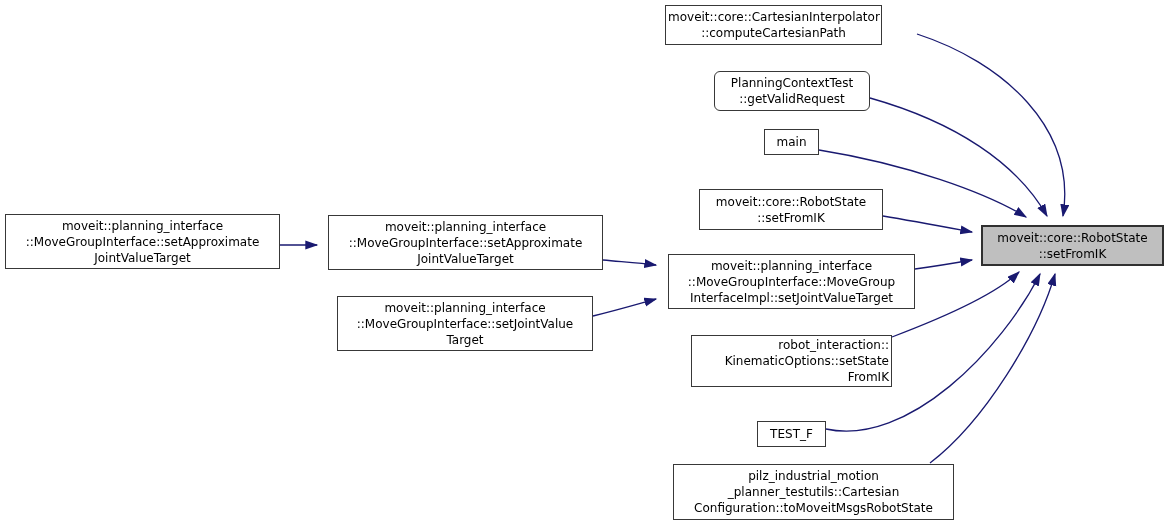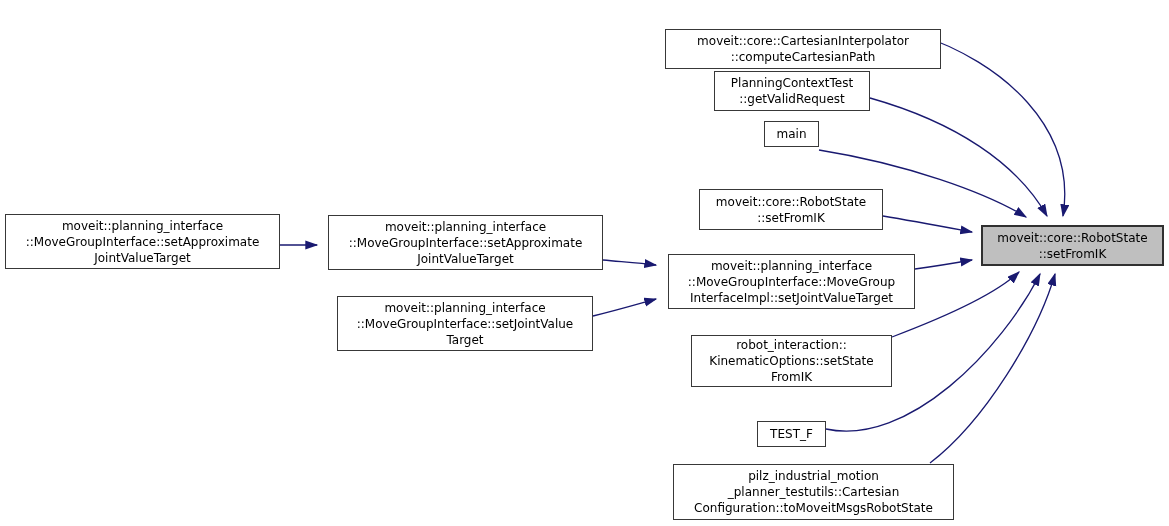--- a/index.html
+++ b/index.html
@@ -69,31 +69,31 @@
       <path d="M917,34 C1003,62 1077,128 1063,216" class="edge" stroke="#191970" marker-end="url(#arrow)"></path>
       <path d="M870,98 C955,122 1017,163 1047,216" class="edge" stroke="#191970" marker-end="url(#arrow)"></path>
       <path d="M819,150 C906,164 985,192 1026,217" class="edge" stroke="#191970" marker-end="url(#arrow)"></path>
       <path d="M883,216 C913,221 945,227 972,232" class="edge" stroke="#191970" marker-end="url(#arrow)"></path>
       <path d="M915,269 C937,266 955,263 972,260" class="edge" stroke="#191970" marker-end="url(#arrow)"></path>
       <path d="M892,337 C945,317 996,294 1019,272" class="edge" stroke="#191970" marker-end="url(#arrow)"></path>
       <path d="M826,429 C908,447 1002,349 1040,274" class="edge" stroke="#191970" marker-end="url(#arrow)"></path>
       <path d="M930,463 C985,421 1038,333 1055,274" class="edge" stroke="#191970" marker-end="url(#arrow)"></path>
     </svg>
   <div id="nodes">
-      <div class="node caller" style="left: 665px; top: 5px; width: 276px; height: 40px; margin-top: 24px;"><span>moveit::core::CartesianInterpolator
+      <div class="node caller" style="left: 665px; top: 5px; width: 217px; height: 40px;"><span>moveit::core::CartesianInterpolator
 ::computeCartesianPath</span></div>
-      <div class="node caller" style="left: 714px; top: 71px; width: 156px; height: 40px;"><span>PlanningContextTest
+      <div class="node caller" style="left: 714px; top: 71px; width: 156px; height: 40px; border-radius: 6px;"><span>PlanningContextTest
 ::getValidRequest</span></div>
-      <div class="node caller" style="left: 764px; top: 121px; width: 55px; height: 26px; align-items: center;"><span>main</span></div>
+      <div class="node caller" style="left: 764px; top: 129px; width: 55px; height: 26px; align-items: center;"><span>main</span></div>
       <div class="node caller" style="left: 699px; top: 189px; width: 184px; height: 41px;"><span>moveit::core::RobotState
 ::setFromIK</span></div>
       <div class="node caller" style="left: 668px; top: 254px; width: 247px; height: 55px;"><span>moveit::planning_interface
 ::MoveGroupInterface::MoveGroup
 InterfaceImpl::setJointValueTarget</span></div>
-      <div class="node caller" style="left: 691px; top: 335px; width: 201px; height: 52px;"><span>robot_interaction::
+      <div class="node caller" style="left: 691px; top: 335px; width: 201px; height: 52px; text-align: right;"><span>robot_interaction::
 KinematicOptions::setState
 FromIK</span></div>
       <div class="node caller" style="left: 757px; top: 414px; width: 69px; height: 26px; margin-top: 7px;"><span>TEST_F</span></div>
       <div class="node caller" style="left: 673px; top: 464px; width: 281px; height: 56px;"><span>pilz_industrial_motion
 _planner_testutils::Cartesian
 Configuration::toMoveitMsgsRobotState</span></div>
       <div class="node target" style="left: 981px; top: 225px; width: 183px; height: 41px;"><span>moveit::core::RobotState
 ::setFromIK</span></div>
       <div class="node caller" style="left: 5px; top: 214px; width: 275px; height: 55px;"><span>moveit::planning_interface
 ::MoveGroupInterface::setApproximate

